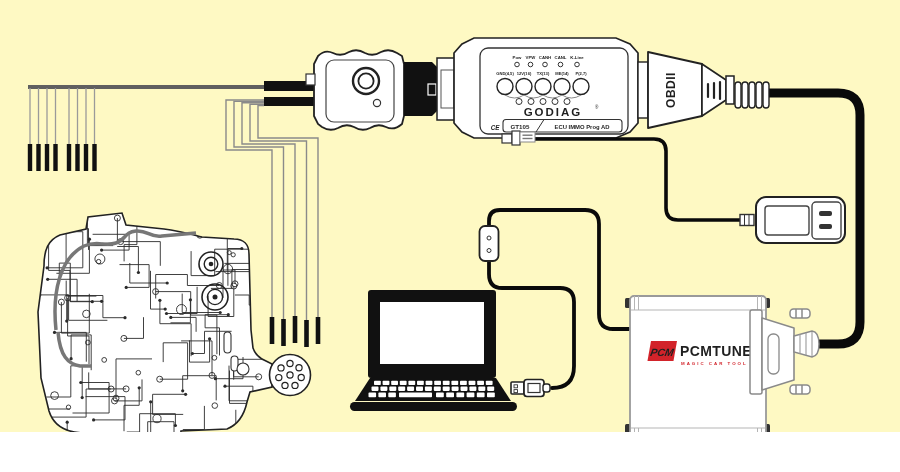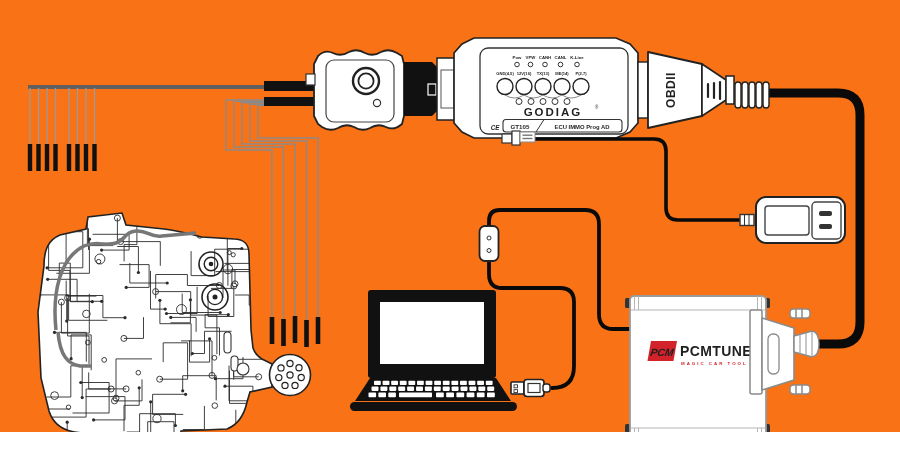--- a/index.html
+++ b/index.html
@@ -1,16 +1,16 @@
 <!DOCTYPE html>
 <html><head>
 <meta charset="utf-8">
 <style>
   html,body{margin:0;padding:0;background:#fff;}
-  .canvas{position:relative;width:900px;height:432px;background:#f97316;overflow:hidden;
+  .canvas{position:relative;width:900px;height:432px;background:#fef9c3;overflow:hidden;
           font-family:"Liberation Sans",sans-serif;}
   svg{display:block;}
   svg text{font-family:"Liberation Sans",sans-serif;fill:#1f1f1f;}
   .red{fill:#d2232a;}
 </style>
 </head>
 <body>
 
 <div class="canvas">
 <svg width="900" height="472" viewBox="0 0 900 472" xmlns="http://www.w3.org/2000/svg">

